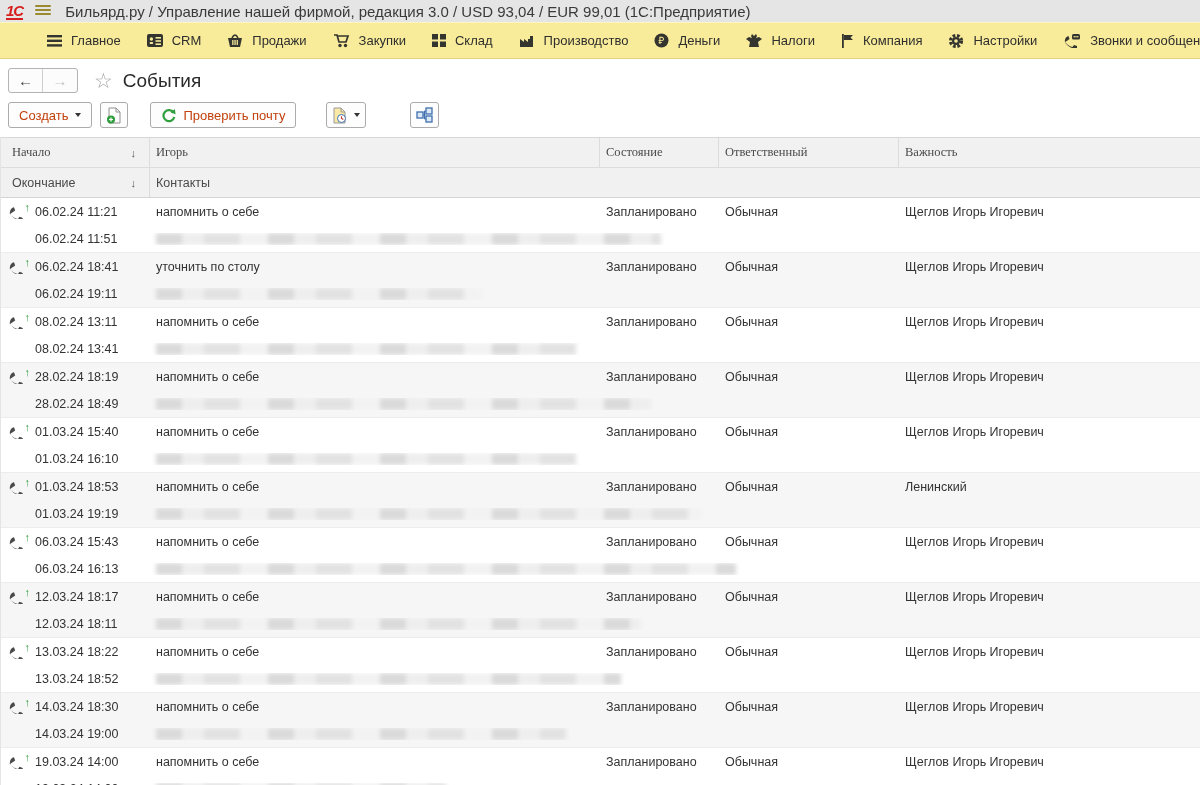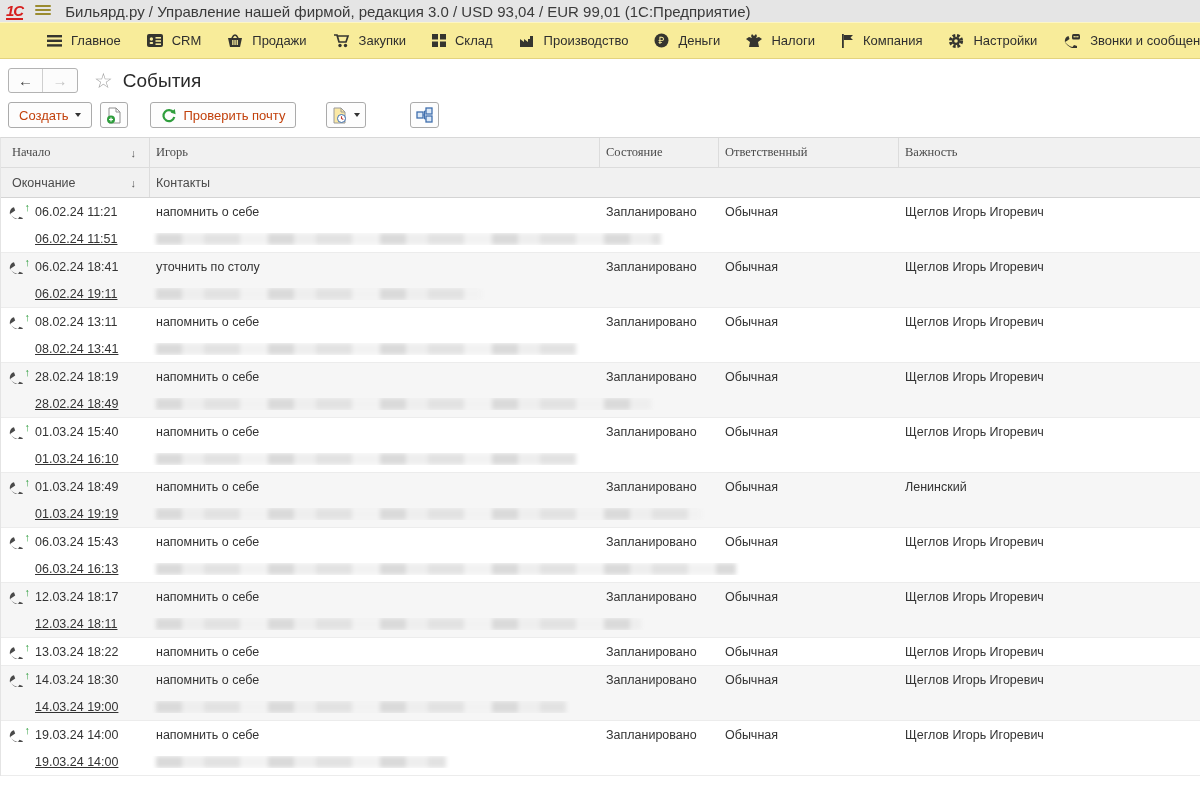--- a/index.html
+++ b/index.html
@@ -50,21 +50,21 @@
     align-items:center; border-bottom:1px solid #d4d4d4; }
   .hcell { font-size:12.5px; color:#4a4a4a; padding-left:11px; height:100%; display:flex; align-items:center; }
   .th1 .hcell { border-right:1px solid #dcdcdc;font-family:Liberation Serif, serif; } .th1 .hcell:last-child { border-right:none; }
   .th2 .hcell:first-child { border-right:1px solid #dcdcdc; }
   .hcell.subj { padding-left:6px; } .hcell.small { padding-left:6px; }
   .sortarrow { margin-left:auto; margin-right:13px; font-size:11px; color:#555; }
 
   .trow { border-bottom:1px solid #ececec; }
   .trow:nth-child(even) { background:#f6f6f6; }
   .line1 { display:grid; grid-template-columns:149px 450px 119px 180px 1fr; height:27px; align-items:center; }
-  .line2 { display:grid; grid-template-columns:149px 1fr; height:27px; align-items:center;text-decoration:underline; }
+  .line2 { display:grid; grid-template-columns:149px 1fr; height:27px; align-items:center; }
   .cell { font-size:12.5px; color:#333; white-space:nowrap; overflow:hidden; }
   .c-start { display:flex; align-items:center; padding-left:8px; }
   .c-end { padding-left:34px; }
   .c-pad6 { padding-left:6px; }
   .phoneicon { position:relative; width:22px; height:16px; flex:0 0 auto; margin-right:4px; }
   .phoneicon .up { position:absolute; right:1px; top:-3px; color:#2f9e3d; font-size:11px; font-weight:bold; }
   .redact { height:12px; margin-left:6px; border-radius:1px;
     background:repeating-linear-gradient(90deg,#dadada 0 26px,#eeeeee 26px 48px,#e2e2e2 48px 84px,#f2f2f2 84px 112px);
     filter:blur(2px); }
 </style>
@@ -381,21 +381,21 @@
   <div class="trow">
     <div class="line1">
       <div class="cell c-start">
         <span class="phoneicon">
           <svg width="15" height="15">
                 <path d="M1 10 c2.5 3.2 5.2 4.6 8 5 l1.5-2.2 3.2 1.1 0 2.6 c-6 1-12.5-4.3-13.7-9.6 z" fill="#4a4a4a"></path>
                 <path d="M1 10 C0.4 6.6 2.2 3.8 5 3.2 l1.2 3.2 -2.2 1.7" fill="#4a4a4a"></path>
               </svg>
           <span class="up">↑</span>
         </span>
-        <span>01.03.24 18:49</span>
+        <span>01.03.24 18:53</span>
       </div>
       <div class="cell c-pad6">напомнить о себе</div>
       <div class="cell c-pad6">Запланировано</div>
       <div class="cell c-pad6">Обычная</div>
       <div class="cell c-pad6">Ленинский</div>
     </div>
     <div class="line2">
       <div class="cell c-end">01.03.24 19:19</div>
       <div class="cell">
             <div class="redact" style="width: 545px;"></div>
@@ -462,20 +462,26 @@
                 <path d="M1 10 C0.4 6.6 2.2 3.8 5 3.2 l1.2 3.2 -2.2 1.7" fill="#4a4a4a"></path>
               </svg>
           <span class="up">↑</span>
         </span>
         <span>13.03.24 18:22</span>
       </div>
       <div class="cell c-pad6">напомнить о себе</div>
       <div class="cell c-pad6">Запланировано</div>
       <div class="cell c-pad6">Обычная</div>
       <div class="cell c-pad6">Щеглов Игорь Игоревич</div>
+    </div>
+    <div class="line2">
+      <div class="cell c-end">13.03.24 18:52</div>
+      <div class="cell">
+            <div class="redact" style="width: 465px;"></div>
+          </div>
     </div>
   </div>
 
   <div class="trow">
     <div class="line1">
       <div class="cell c-start">
         <span class="phoneicon">
           <svg width="15" height="15">
                 <path d="M1 10 c2.5 3.2 5.2 4.6 8 5 l1.5-2.2 3.2 1.1 0 2.6 c-6 1-12.5-4.3-13.7-9.6 z" fill="#4a4a4a"></path>
                 <path d="M1 10 C0.4 6.6 2.2 3.8 5 3.2 l1.2 3.2 -2.2 1.7" fill="#4a4a4a"></path>

